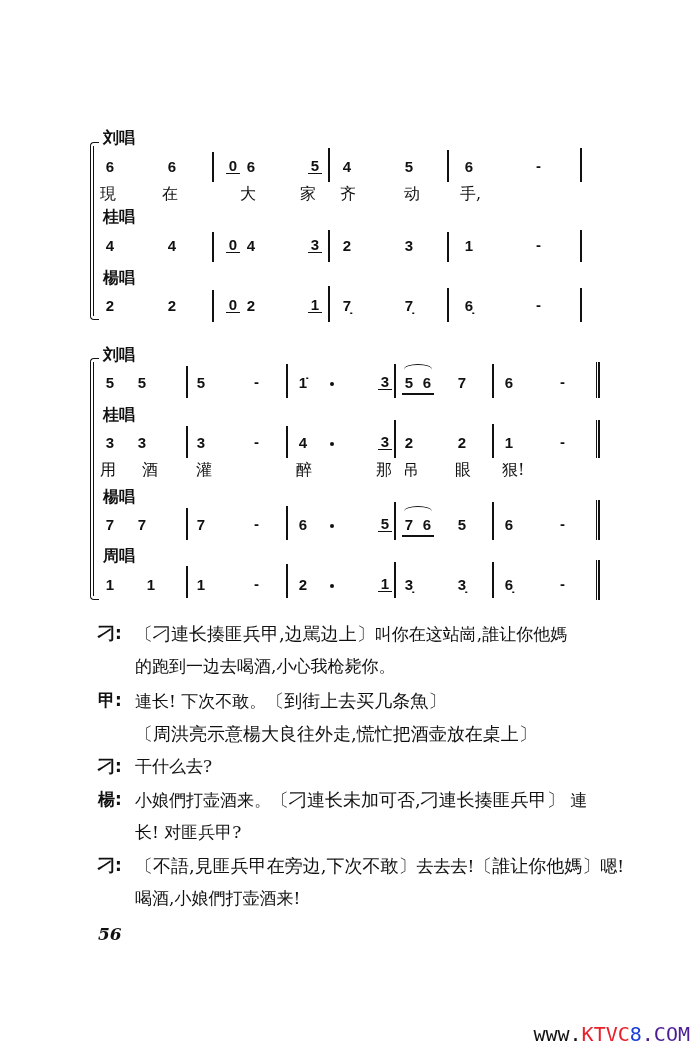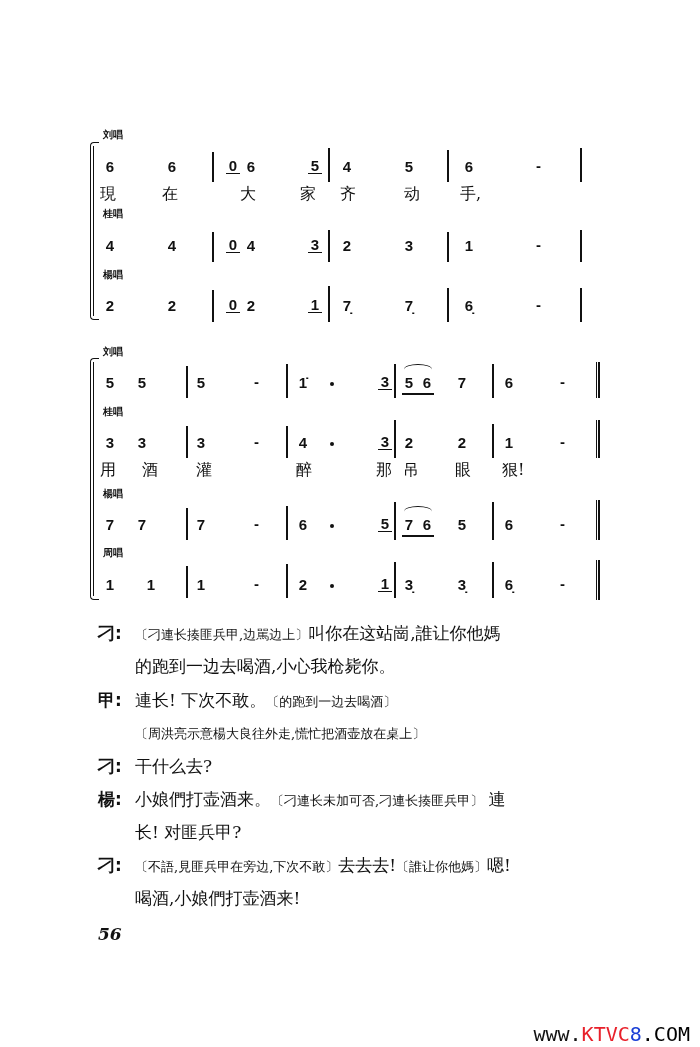--- a/index.html
+++ b/index.html
@@ -1,36 +1,36 @@
 <!DOCTYPE html>
 <html><head>
 <meta charset="utf-8">
 <style>
   html, body { margin:0; padding:0; }
   body {
     width:700px; height:1047px; background:#ffffff; position:relative; overflow:hidden;
     font-family: "DejaVu Sans", sans-serif; color:#111;
   }
   .abs { position:absolute; }
-  .part { font-size:10px; font-weight:bold; letter-spacing:0px; }
+  .part { font-size:16px; font-weight:bold; letter-spacing:0px; }
   .note { font-family: "Liberation Sans", sans-serif; font-weight:bold; font-size:15px; position:absolute; text-align:center; width:14px; }
   .note.u { border-bottom:1.5px solid #111; line-height:15px; }
   .dash { font-family: "Liberation Sans", sans-serif; font-weight:bold; font-size:15px; position:absolute; }
   .aug { position:absolute; width:4px; height:4px; border-radius:50%; background:#111; }
   .bar { position:absolute; width:1.5px; background:#111; }
   .dbar { position:absolute; width:4px; border-left:1.5px solid #111; border-right:2.5px solid #111; box-sizing:border-box; }
   .lyr { position:absolute; font-family:"DejaVu Serif", serif; font-size:16px; }
   .brace { position:absolute; border-left:4px double #111; }
   .brace::before { content:""; position:absolute; left:-4px; top:-4px; width:8px; height:5px; border-top:1.5px solid #111; border-left:1.5px solid #111; border-radius:4px 0 0 0; }
   .brace::after { content:""; position:absolute; left:-4px; bottom:-4px; width:8px; height:5px; border-bottom:1.5px solid #111; border-left:1.5px solid #111; border-radius:0 0 0 4px; }
   .slur { position:absolute; height:10px; border-top:1.5px solid #111; border-radius:50% 50% 0 0; }
   .ul { position:absolute; height:1.5px; background:#111; }
   .spk { position:absolute; left:98px; font-weight:bold; font-size:17px; font-family:"DejaVu Sans", sans-serif; }
   .txt { position:absolute; left:135px; font-family:"DejaVu Serif", serif; font-size:17px; white-space:nowrap; }
-  .stg { font-size:13px; }
+  .stg { font-size:18px; }
   .pg { position:absolute; left:98px; top:924px; font-family:"DejaVu Serif", serif; font-style:italic; font-weight:bold; font-size:17px;text-align:center; }
   .wm { position:absolute; right:10px; top:1022px; font-family:"DejaVu Sans Mono", monospace; font-size:20px; letter-spacing:0px; }
 </style>
 </head>
 <body>
 
 <div>
   <div class="brace" style="left:90px;top:146px;height:170px;"></div>
 
   <div class="abs part" style="left:103px;top:128px;">刘唱</div>
@@ -187,21 +187,21 @@
 <div>
 
   <div class="spk" style="top:622px;">刁:</div>
   <div class="txt" style="top:622px;">
     <span class="stg">〔刁連长揍匪兵甲,边駡边上〕</span><span>叫你在这站崗,誰让你他媽</span>
   </div>
   <div class="txt" style="top:655px;">的跑到一边去喝酒,小心我枪毙你。</div>
 
   <div class="spk" style="top:689px;">甲:</div>
   <div class="txt" style="top:689px;">
-    <span>連长! 下次不敢。</span><span class="stg">〔的跑到一边去喝酒〕</span>
+    <span>連长! 下次不敢。</span><span class="stg">〔到街上去买几条魚〕</span>
   </div>
 
   <div class="txt" style="top:722px;">
     <span class="stg">〔周洪亮示意楊大良往外走,慌忙把酒壶放在桌上〕</span>
   </div>
 
   <div class="spk" style="top:755px;">刁:</div>
   <div class="txt" style="top:755px;">
     <span>干什么去?</span>
   </div>
@@ -216,14 +216,14 @@
   <div class="spk" style="top:854px;">刁:</div>
   <div class="txt" style="top:854px;">
     <span class="stg">〔不語,見匪兵甲在旁边,下次不敢〕</span><span>去去去!</span><span class="stg">〔誰让你他媽〕</span><span>嗯!</span>
   </div>
   <div class="txt" style="top:887px;">喝酒,小娘們打壶酒来!</div>
 </div>
 
 <div class="pg">56</div>
 
 <div class="wm">
-  <span style="color:#111;">www.</span><span style="color:#e8202a;">KTV</span><span style="color:#e8202a;">C</span><span style="color:#1a3fd6;">8</span><span style="color:#000000;">.COM</span>
+  <span style="color:#111;">www.</span><span style="color:#e8202a;">KTV</span><span style="color:#e8202a;">C</span><span style="color:#1a3fd6;">8</span><span style="color:#4c1d95;">.COM</span>
 </div>
 
 </body></html>

